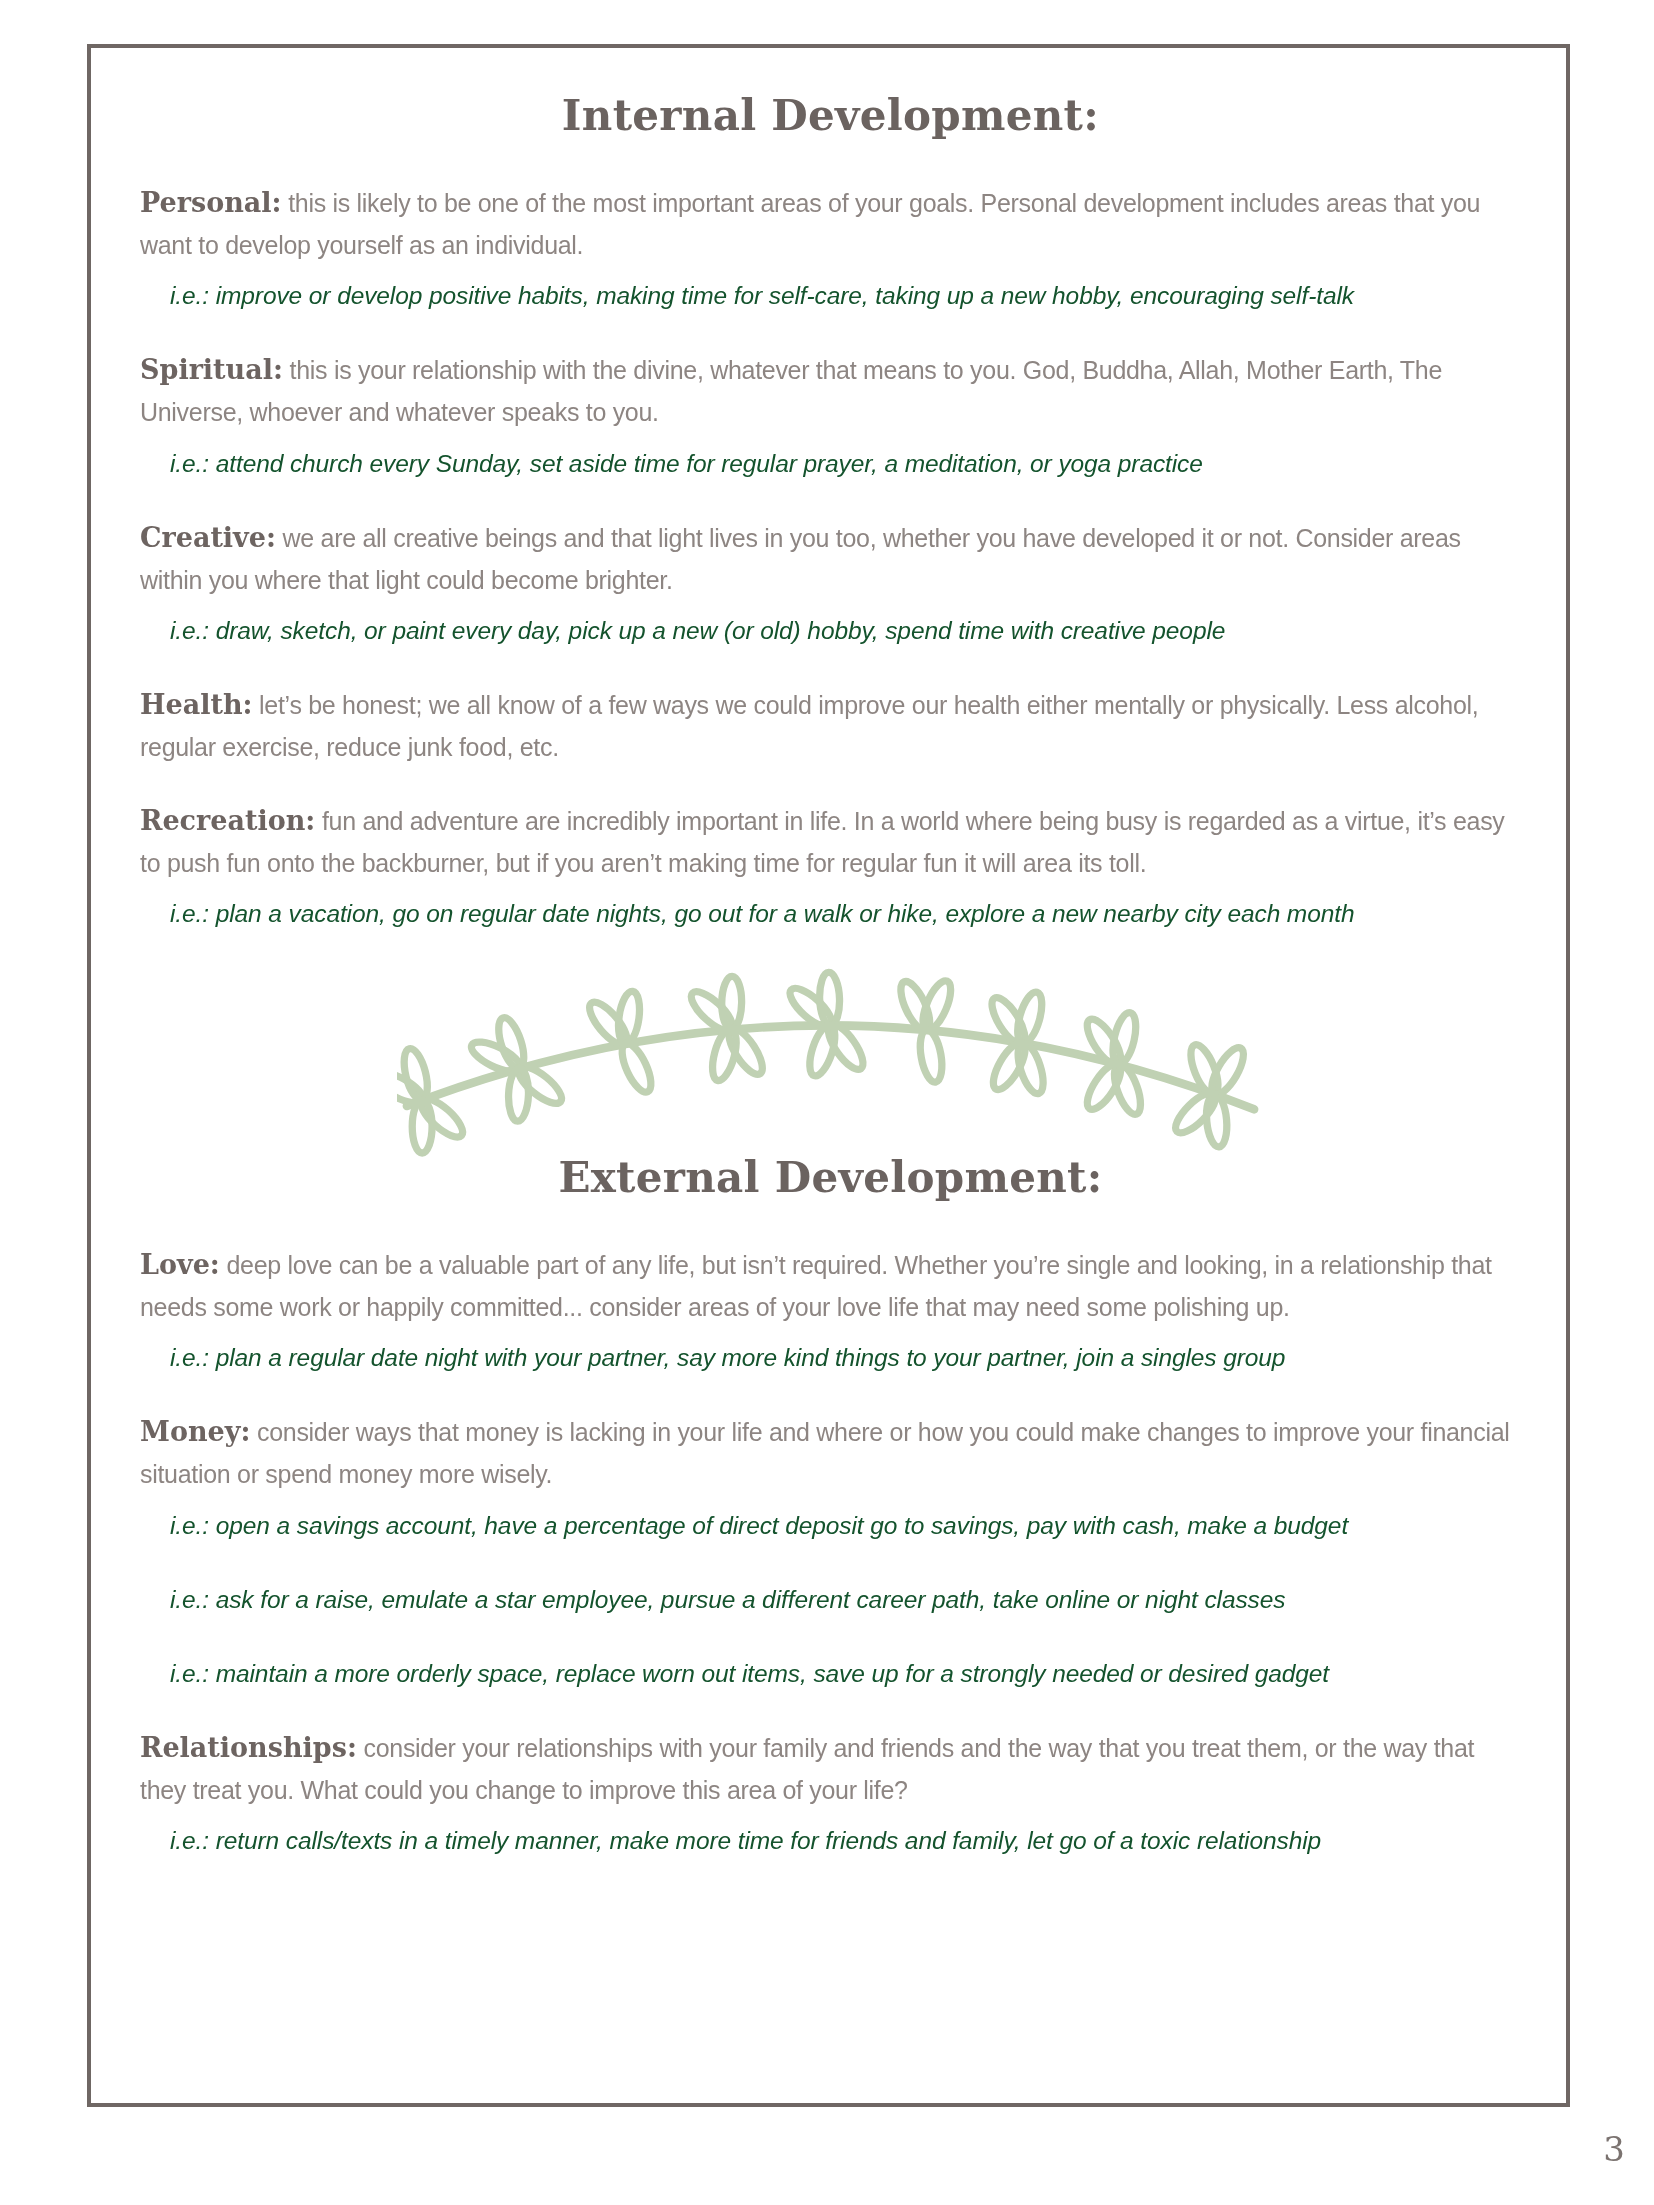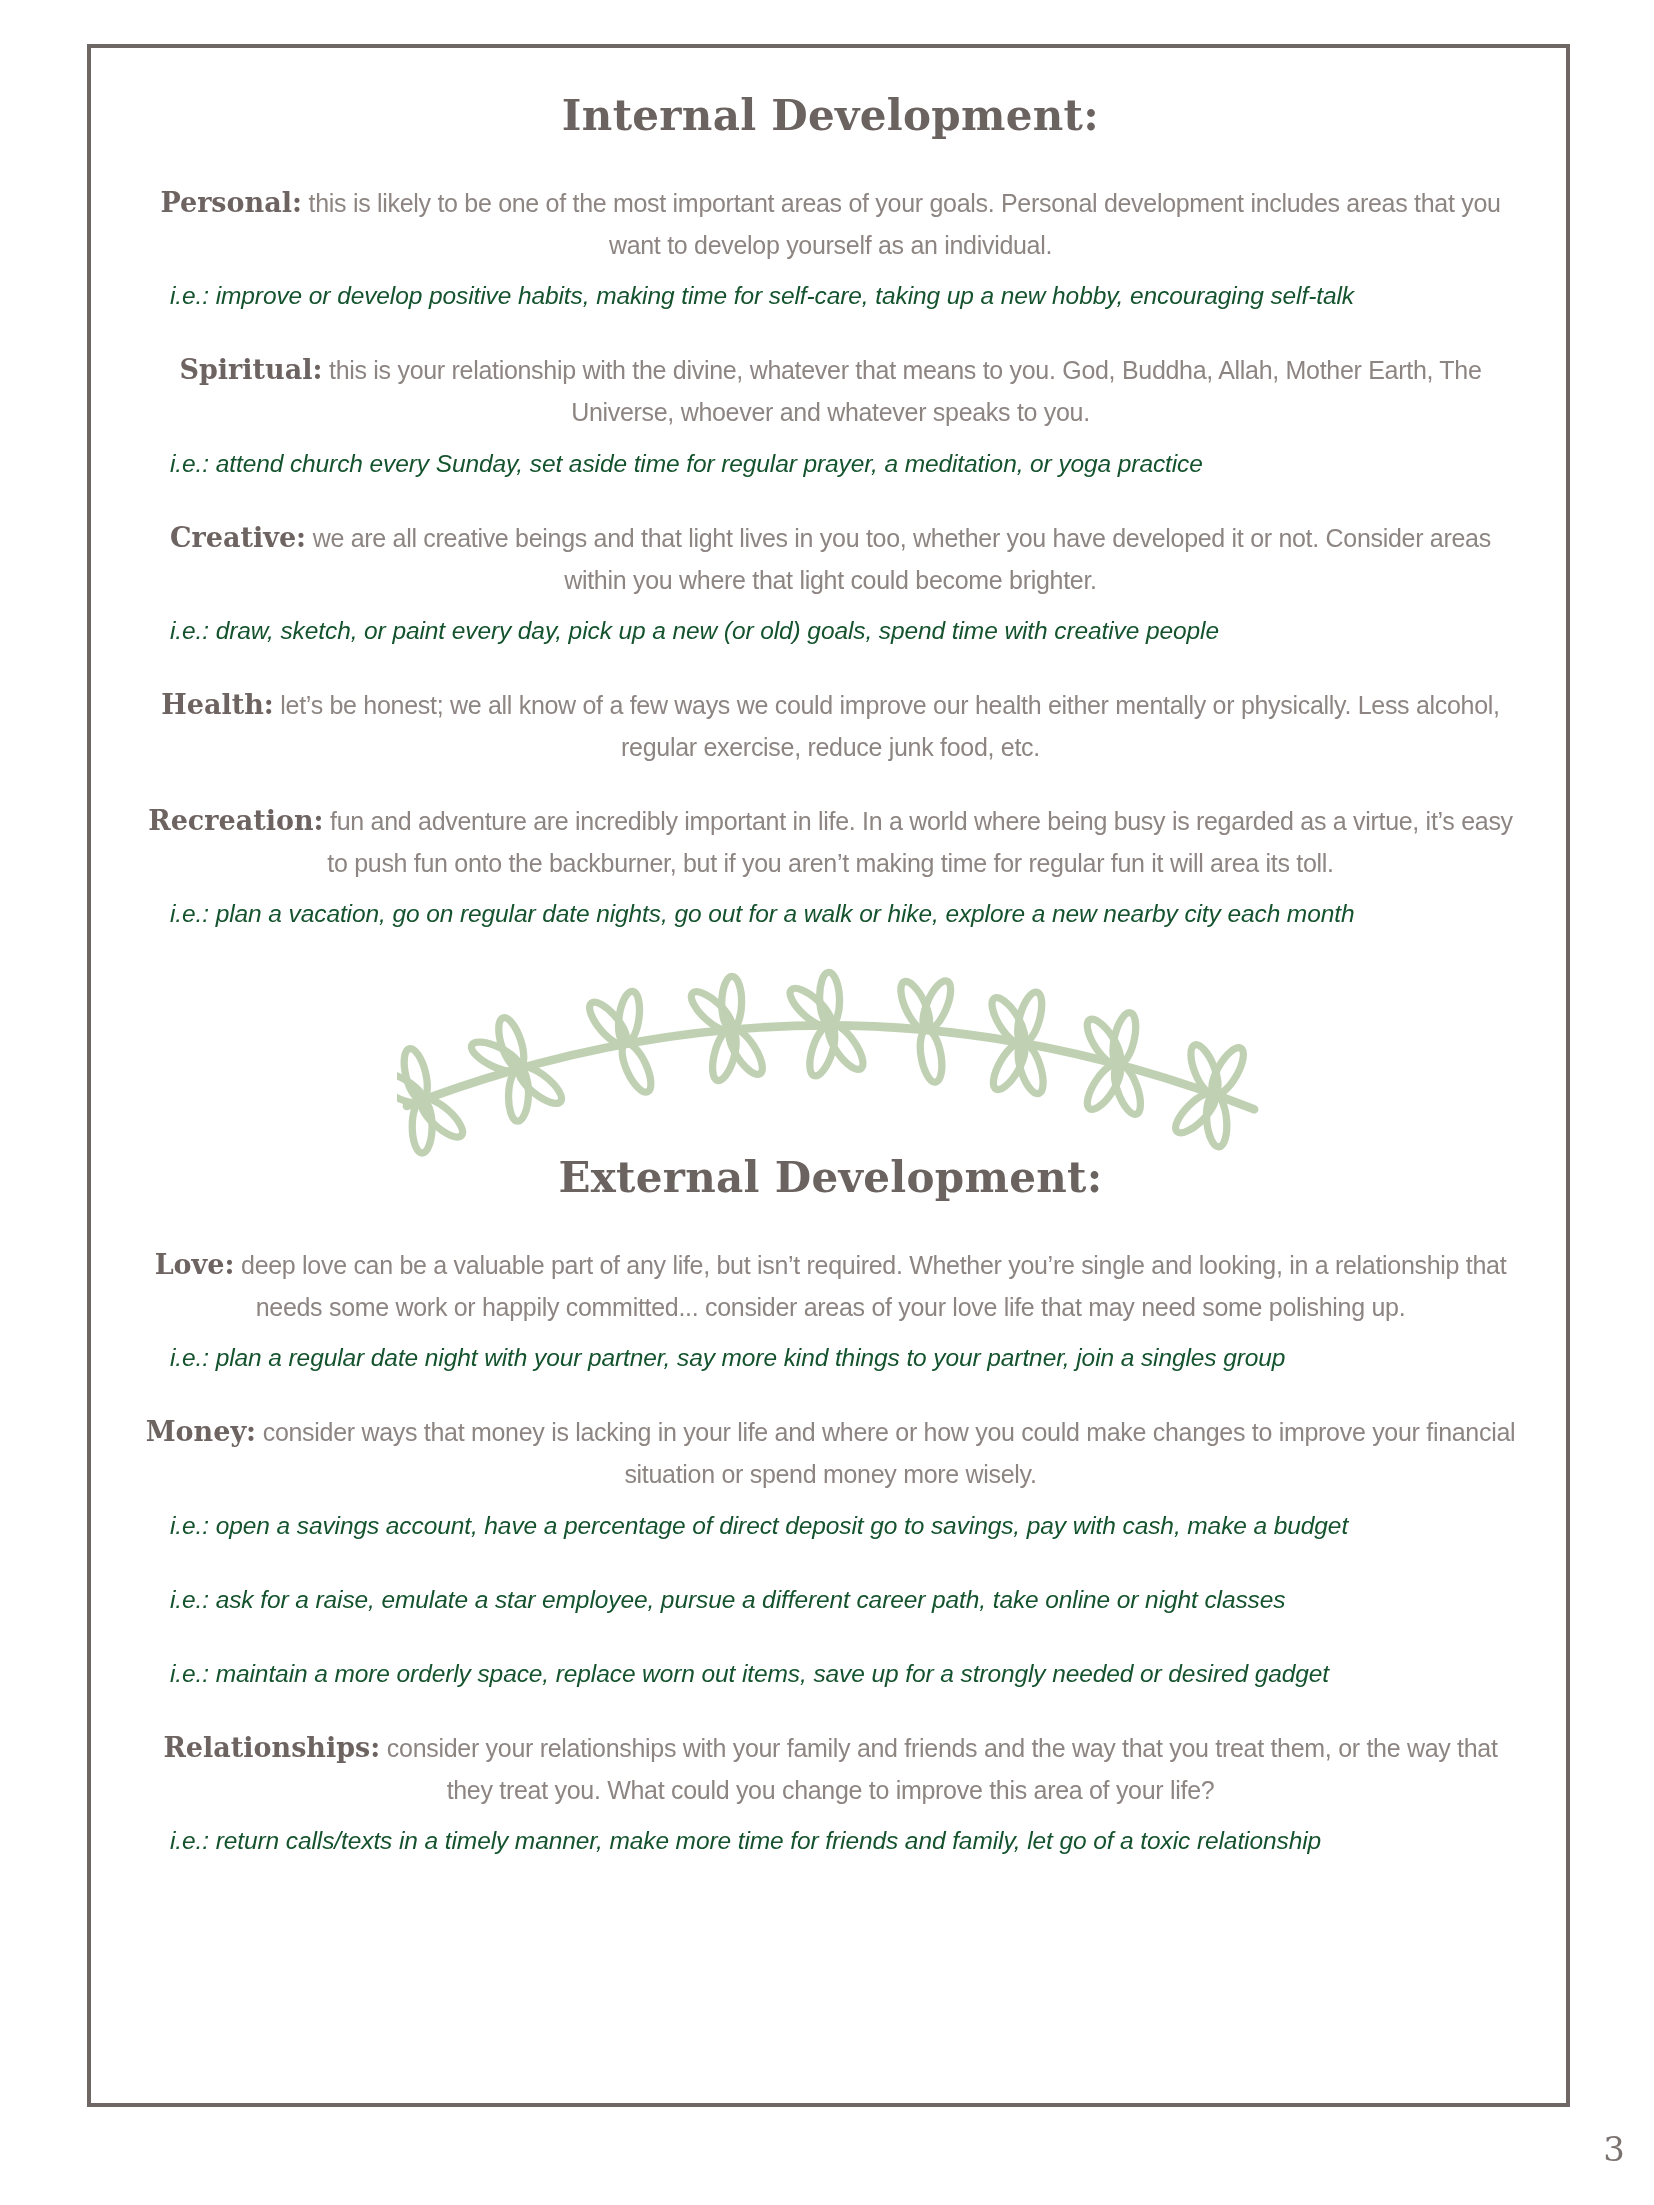--- a/index.html
+++ b/index.html
@@ -15,21 +15,21 @@
     font-family:"DejaVu Serif", serif; font-weight:700;
     font-size:42px; line-height:60px; letter-spacing:0.3px;
     color:#6b6360; text-align:center; margin:0 0 36px 0;
   }
   h1.title-external { margin-top:0; }
 
   .sec { margin:0 0 32px 0; }
 
   .para {
     margin:0; font-size:25px; line-height:42px; letter-spacing:-0.3px;
-    color:#8d8582; font-weight:300;text-align:center;
+    color:#8d8582; font-weight:300;
   }
   .label {
     font-family:"DejaVu Serif", serif; font-weight:700; font-size:27px;
     color:#6d6461; letter-spacing:0; margin-right:6.6px;
   }
   .example {
     margin:9.3px 0 0 0; padding-left:30px;
     font-style:italic; font-size:24.5px; line-height:42px; letter-spacing:-0.1px;
     color:#14532d; font-weight:300;
   }
@@ -53,21 +53,21 @@
     <p class="example">i.e.: improve or develop positive habits, making time for self-care, taking up a new hobby, encouraging self-talk</p>
   </section>
 
   <section class="sec">
     <p class="para"><span class="label">Spiritual:</span><span>this is your relationship with the divine, whatever that means to you. God, Buddha, Allah, Mother Earth, The Universe, whoever and whatever speaks to you.</span></p>
     <p class="example">i.e.: attend church every Sunday, set aside time for regular prayer, a meditation, or yoga practice</p>
   </section>
 
   <section class="sec">
     <p class="para"><span class="label">Creative:</span><span>we are all creative beings and that light lives in you too, whether you have developed it or not. Consider areas within you where that light could become brighter.</span></p>
-    <p class="example">i.e.: draw, sketch, or paint every day, pick up a new (or old) goals, spend time with creative people</p>
+    <p class="example">i.e.: draw, sketch, or paint every day, pick up a new (or old) hobby, spend time with creative people</p>
   </section>
 
   <section class="sec">
     <p class="para"><span class="label">Health:</span><span>let’s be honest; we all know of a few ways we could improve our health either mentally or physically. Less alcohol, regular exercise, reduce junk food, etc.</span></p>
   </section>
 
   <section class="sec">
     <p class="para"><span class="label">Recreation:</span><span>fun and adventure are incredibly important in life. In a world where being busy is regarded as a virtue, it’s easy to push fun onto the backburner, but if you aren’t making time for regular fun it will area its toll.</span></p>
     <p class="example">i.e.: plan a vacation, go on regular date nights, go out for a walk or hike, explore a new nearby city each month</p>
   </section>

